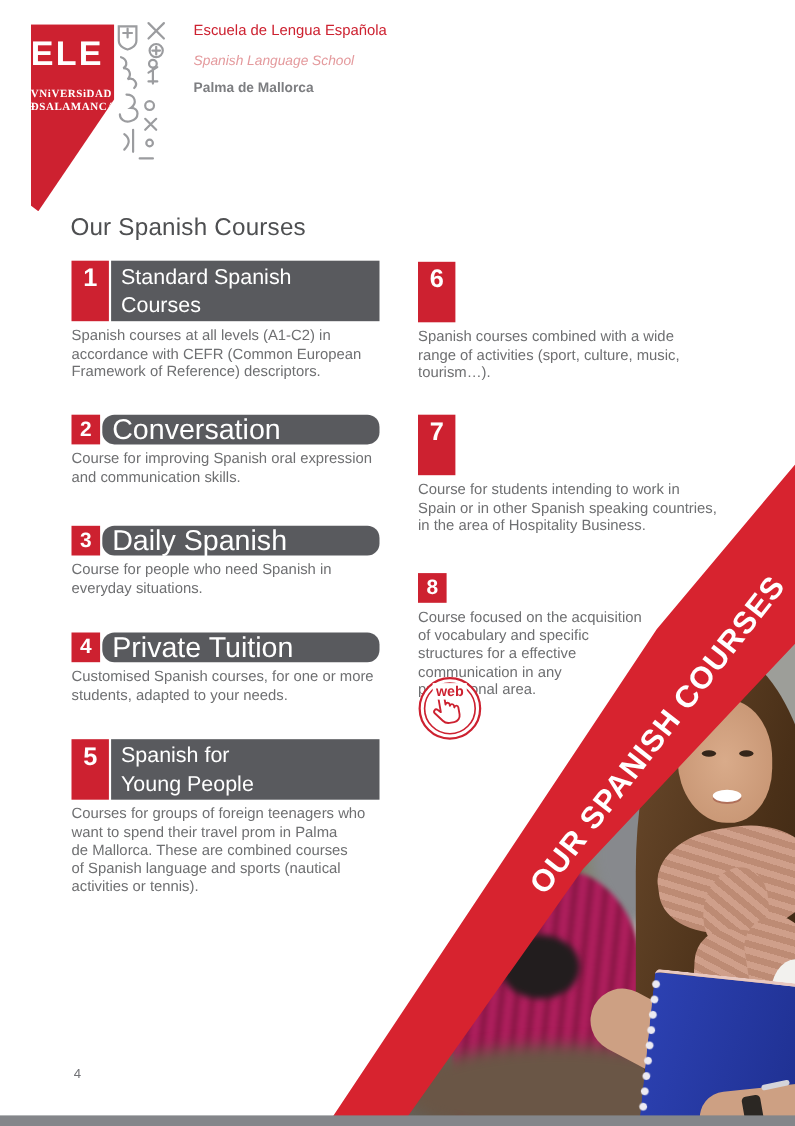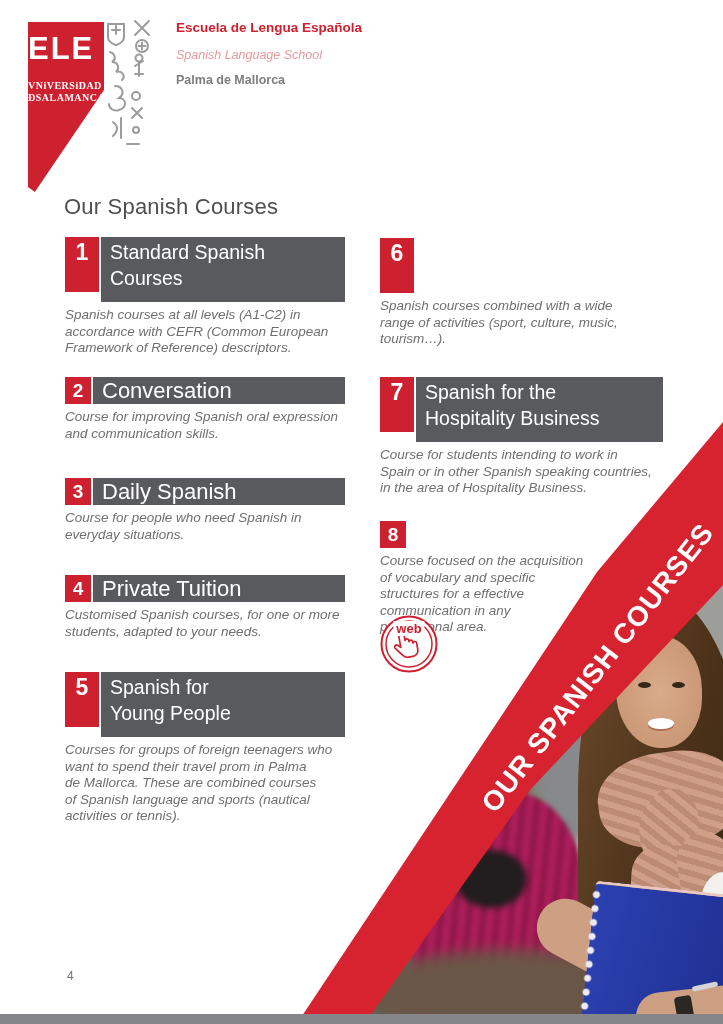--- a/index.html
+++ b/index.html
@@ -12,35 +12,35 @@
     position:absolute;left:28px;top:22px;width:76px;height:170px;
     background:var(--accent-red);
     clip-path:polygon(0 0,100% 0,100% 40%,9% 100%,0 97%);
     color:#fff;text-align:left;
   }
   .pennant .acronym{font-size:31px;font-weight:bold;letter-spacing:2px;margin-top:9px;}
   .pennant .uni{font-family:"Liberation Serif",serif;font-size:10px;font-weight:bold;
     letter-spacing:.5px;line-height:12px;margin-top:13px;white-space:pre-line;}
   .crest{position:absolute;left:105px;top:16px;}
   .head-text{position:absolute;left:176px;top:21px;line-height:1;}
-  .head-es{color:var(--accent-red);font-weight:bold;font-size:13.5px;}
+  .head-es{color:var(--accent-red);font-weight:normal;font-size:13.5px;}
   .head-en{color:#e49a9d;font-style:italic;font-size:12.5px;margin-top:14px;}
   .head-loc{color:#7d7e81;font-weight:bold;font-size:12.5px;margin-top:13px;}
   
   .main-title{position:absolute;left:64px;top:194px;font-size:22px;color:#4e4f51;letter-spacing:.2px;}
   .pre{white-space:pre-line;}
   .item{position:absolute;}
   .bar-row{display:flex;}
   .numbox{background:var(--accent-red);color:#fff;font-weight:bold;text-align:center;flex:0 0 auto;margin-right:2px;}
   .titlebar{background:var(--bar-gray);color:#fff;flex:1 1 auto;padding-left:9px;}
   .h2 .numbox{width:34px;height:55px;font-size:23px;line-height:30px;}
-  .h2 .titlebar{height:65px;font-size:19.5px;line-height:26px;padding-top:2px;box-sizing:border-box;}
+  .h2 .titlebar{height:55px;font-size:19.5px;line-height:26px;padding-top:2px;box-sizing:border-box;}
   .h1 .numbox{width:26px;height:27px;font-size:19px;line-height:27px;}
-  .h1 .titlebar{height:27px;font-size:22px;line-height:27px;}
-  .desc{margin-top:5px;color:#6e6f71;font-size:13.5px;line-height:16.5px;font-style:italic;}
+  .h1 .titlebar{height:27px;font-size:26px;line-height:27px;border-radius:11px;}
+  .desc{margin-top:5px;color:#6e6f71;font-size:13.5px;line-height:16.5px;}
   .pagenum{position:absolute;left:67px;top:969px;font-size:12px;color:#717276;}
   
   .webicon{position:absolute;left:379px;top:614px;width:60px;height:60px;cursor:pointer;text-decoration:underline;}
   .webicon .weblabel{
     position:absolute;left:50%;top:7px;transform:translateX(-50%);
     background:#fff;padding:0 3px;color:var(--accent-red);font-weight:bold;font-size:13px;
   }
   
   .photo{
     position:absolute;inset:0;z-index:4;
@@ -172,22 +172,20 @@
       <div class="numbox">6</div>
     </div>
     <div class="desc pre">Spanish courses combined with a wide
 range of activities (sport, culture, music,
 tourism…).</div>
   </div>
 
   <div class="item h2" style="left:380px;top:377px;width:283px">
     <div class="bar-row">
       <div class="numbox">7</div>
-      <div class="titlebar pre">Spanish for the
-Hospitality Business</div>
     </div>
     <div class="desc pre">Course for students intending to work in
 Spain or in other Spanish speaking countries,
 in the area of Hospitality Business.</div>
   </div>
 
   <div class="item h1" style="left:380px;top:521px;width:218px">
     <div class="bar-row">
       <div class="numbox">8</div>
     </div>

